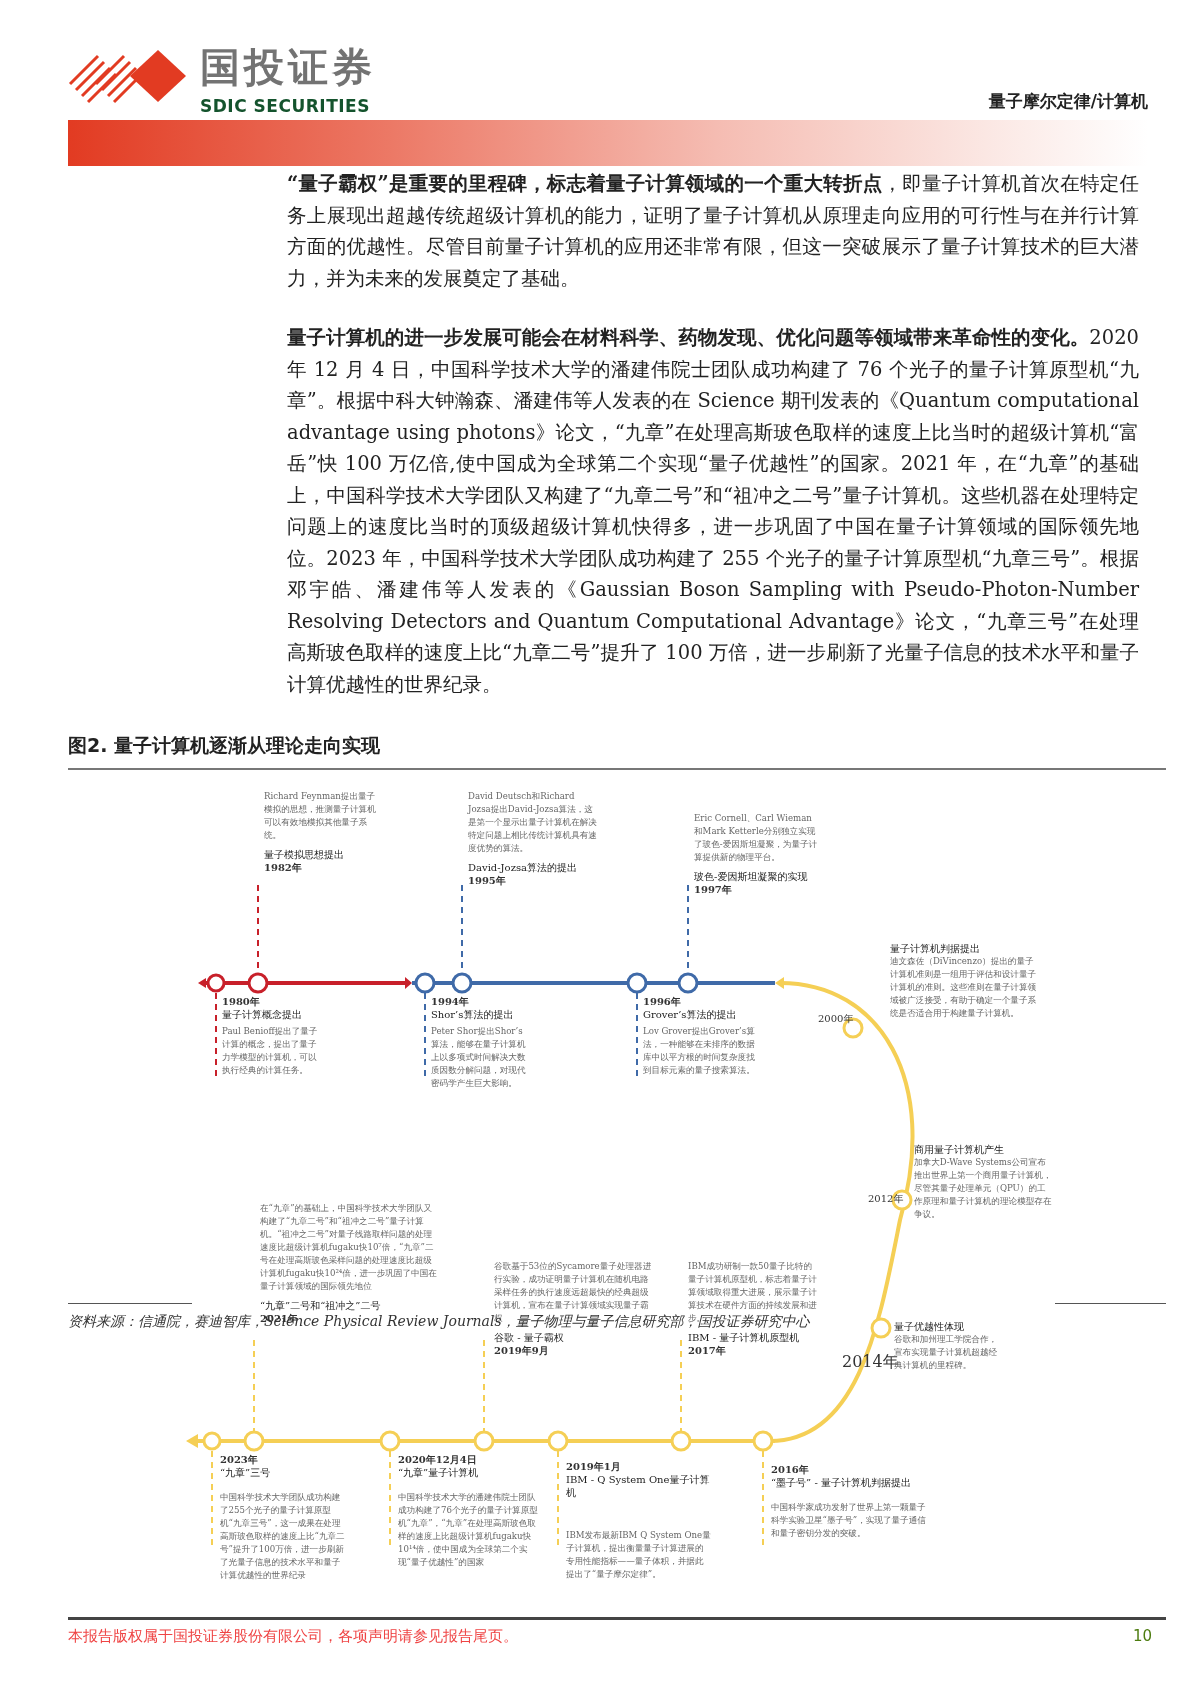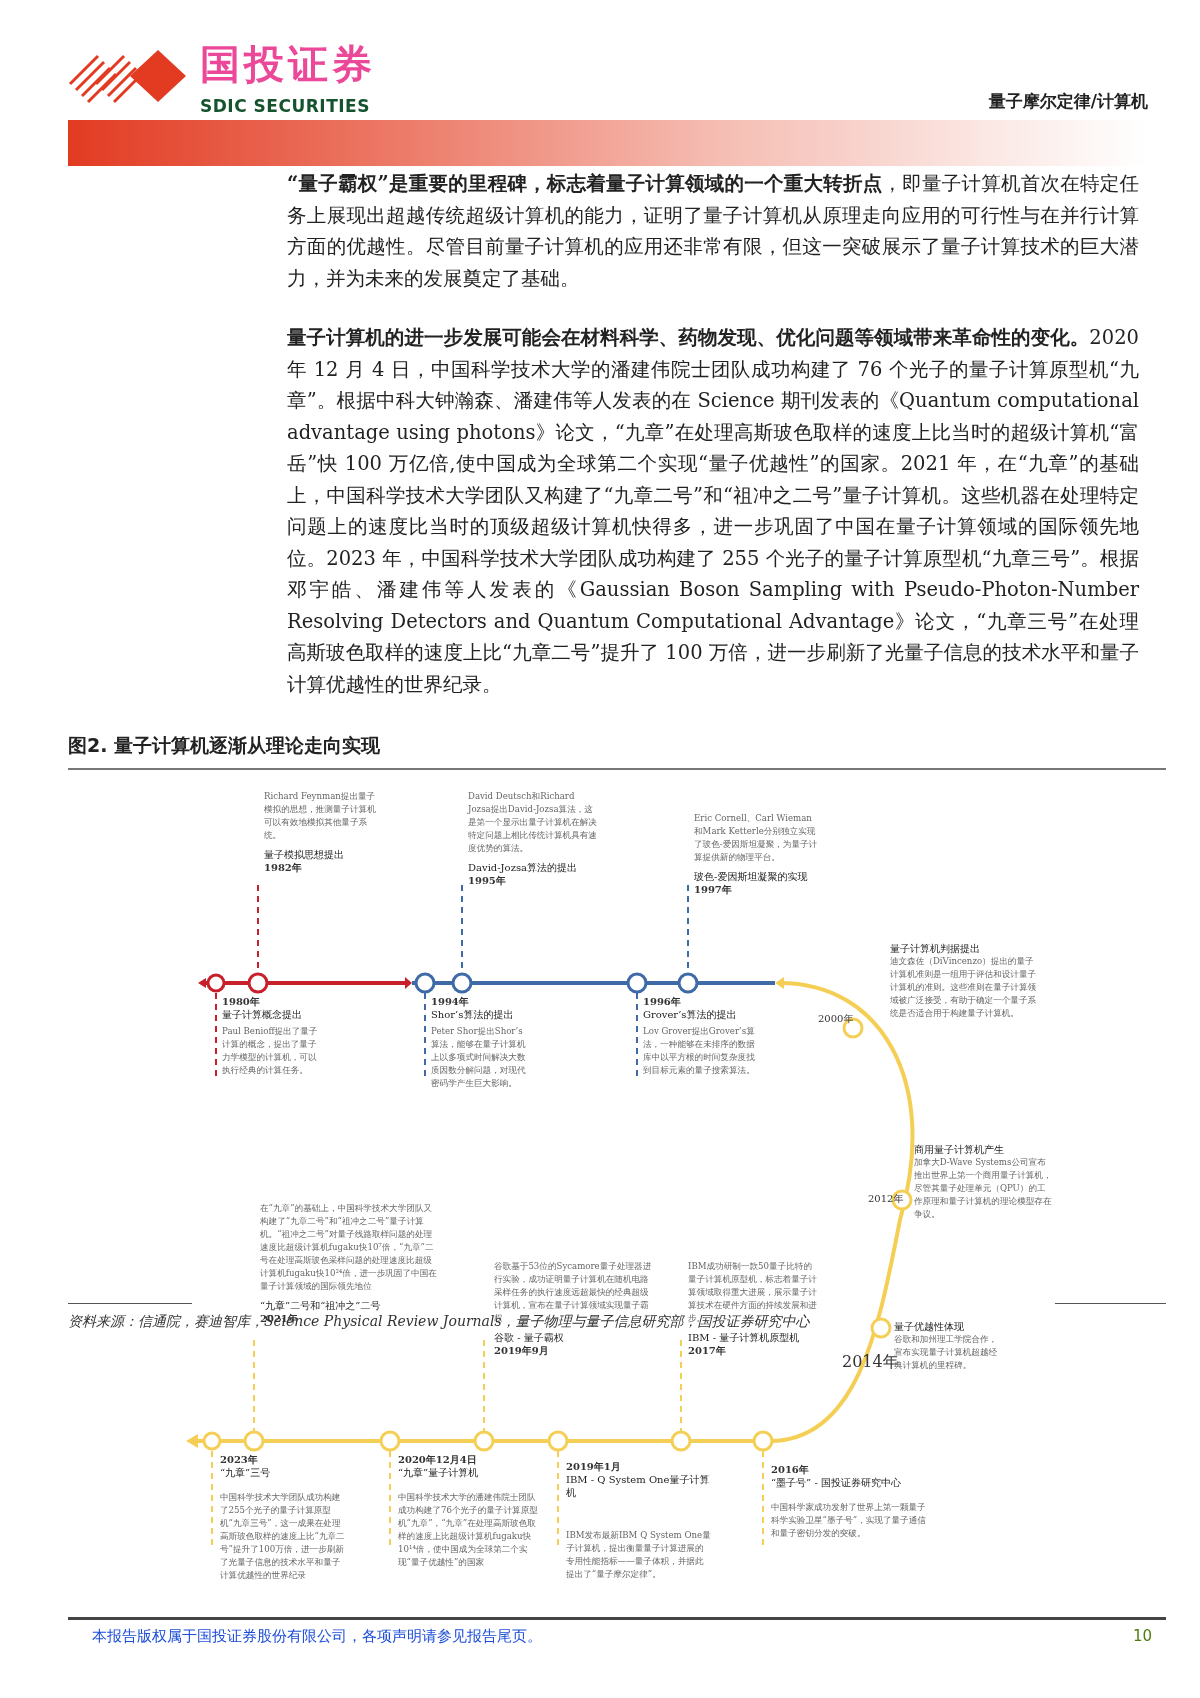--- a/index.html
+++ b/index.html
@@ -1,31 +1,31 @@
 <!DOCTYPE html>
 <html><head>
 <meta charset="utf-8">
 <style>
   html,body{margin:0;padding:0;background:#fff;}
   body{width:1200px;height:1698px;position:relative;overflow:hidden;font-family:"DejaVu Serif","Liberation Serif",serif;color:#222;}
   .abs{position:absolute;}
   .logo-mark{left:68px;top:44px;width:120px;height:60px;}
-  .logo-cn{left:200px;top:44px;font-family:Liberation Mono, monospace;font-weight:bold;font-size:40px;color:#ec4899;letter-spacing:4px;line-height:48px;}
+  .logo-cn{left:200px;top:44px;font-family:Liberation Serif, serif;font-weight:bold;font-size:40px;color:#737373;letter-spacing:4px;line-height:48px;}
   .logo-en{left:200px;top:96px;font-family:"DejaVu Sans",sans-serif;font-weight:bold;font-size:17px;color:#14532d;letter-spacing:0.5px;}
   .hdr-right{right:52px;top:90px;font-family:"DejaVu Sans",sans-serif;font-weight:bold;font-size:17px;color:#222;}
   .red-band{left:68px;top:120px;width:1080px;height:46px;background:linear-gradient(90deg,#e23b22 0%,#ec7966 30%,#f5bcb2 60%,#fbe7e3 85%,#fff 100%);}
   .para{left:287px;width:852px;font-size:19.5px;line-height:31.5px;text-align:justify;}
   .para b{font-weight:bold;}
   .fig-title{left:68px;top:733px;font-family:"DejaVu Sans",sans-serif;font-weight:bold;font-size:19px;}
   .fig-rule{left:68px;top:768px;width:1098px;height:2px;background:#777;}
   .src-rule{left:68px;top:1303px;width:124px;height:1px;background:#555;}
   .src-rule2{left:1055px;top:1303px;width:111px;height:1px;background:#555;}
   .source{left:68px;top:1313px;font-style:italic;font-size:14px;color:#333;}
   .foot-rule{left:68px;top:1617px;width:1098px;height:3px;background:#444;}
-  .foot-text{left:68px;top:1627px;font-family:"DejaVu Sans",sans-serif;font-size:15px;color:#1d4ed8;margin-left:24px;}
+  .foot-text{left:68px;top:1627px;font-family:"DejaVu Sans",sans-serif;font-size:15px;color:#ef4444;}
   .foot-page{right:48px;top:1627px;font-family:"DejaVu Sans",sans-serif;font-size:15px;color:#4d7c0f;}
   .tl{position:absolute;left:0;top:0;width:1200px;height:1698px;pointer-events:none;}
   .ev{position:absolute;font-size:9px;line-height:13px;color:#555;}
   .ev .yr{font-size:10px;color:#333;font-weight:bold;}
   .ev .tt{font-size:10px;color:#222;font-weight:normal;}
   .ev .ds{font-size:8.6px;color:#666;line-height:13px;margin-top:4px;}
   .ev.top .ds{margin-top:0;margin-bottom:6px;}
 </style>
 </head>
 <body>
@@ -182,21 +182,21 @@
   <div class="tt">“九章”量子计算机</div>
   <div class="ds" style="margin-top:12px">中国科学技术大学的潘建伟院士团队成功构建了76个光子的量子计算原型机“九章”，“九章”在处理高斯玻色取样的速度上比超级计算机fugaku快10¹⁴倍，使中国成为全球第二个实现“量子优越性”的国家</div>
 </div>
 <div class="ev" style="left:566px;top:1460px;width:145px;">
   <div class="yr">2019年1月</div>
   <div class="tt">IBM - Q System One量子计算机</div>
   <div class="ds" style="margin-top:30px">IBM发布最新IBM Q System One量子计算机，提出衡量量子计算进展的专用性能指标——量子体积，并据此提出了“量子摩尔定律”。</div>
 </div>
 <div class="ev" style="left:771px;top:1463px;width:160px;">
   <div class="yr">2016年</div>
-  <div class="tt">“墨子号” - 国投证券研究中心</div>
+  <div class="tt">“墨子号” - 量子计算机判据提出</div>
   <div class="ds" style="margin-top:12px">中国科学家成功发射了世界上第一颗量子科学实验卫星“墨子号”，实现了量子通信和量子密钥分发的突破。</div>
 </div>
 
 <div class="abs src-rule"></div>
 <div class="abs src-rule2"></div>
 <div class="abs source">资料来源：信通院，赛迪智库，Science Physical Review Journals，量子物理与量子信息研究部，国投证券研究中心</div>
 
 <div class="abs foot-rule"></div>
 <div class="abs foot-text">本报告版权属于国投证券股份有限公司，各项声明请参见报告尾页。</div>
 <div class="abs foot-page">10</div>

